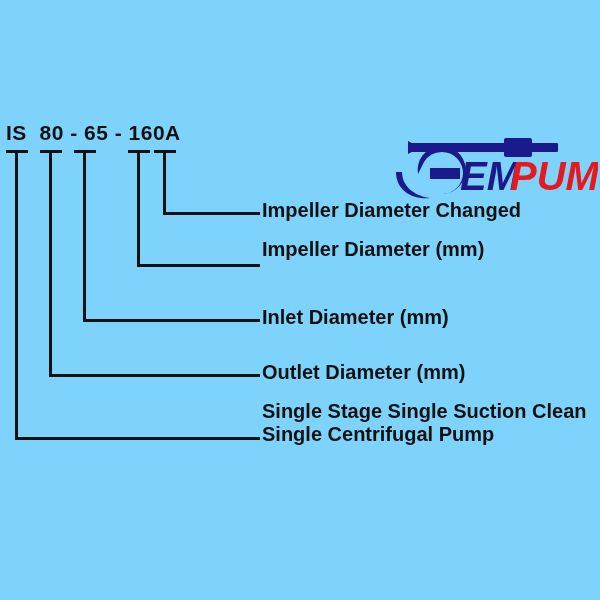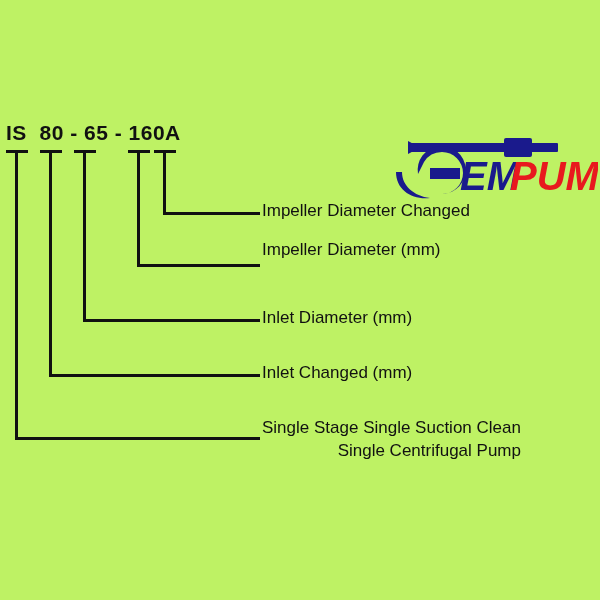--- a/index.html
+++ b/index.html
@@ -4,21 +4,21 @@
 <style>
   html, body {
     margin: 0;
     padding: 0;
     background: #ffffff;
   }
   #page {
     position: relative;
     width: 600px;
     height: 600px;
-    background: #bef264;
+    background: #7dd3fc;
     overflow: hidden;
     font-family: "Liberation Sans", sans-serif;
   }
 
   
   #model-code {
     position: absolute;
     left: 6px;
     top: 121px;
     font-size: 21px;
@@ -42,22 +42,22 @@
   .leader-horizontal {
     position: absolute;
     height: 3px;
     background: #111111;
   }
 
   
   .leader-label {
     position: absolute;
     left: 262px;
-    font-size: 17px;
-    font-weight: normal;
+    font-size: 20px;
+    font-weight: bold;
     color: #111111;
     white-space: pre;
     line-height: 23px;
   }
 
   
   #logo {
     position: absolute;
     left: 374px;
     top: 128px;
@@ -87,22 +87,22 @@
       <div class="leader-horizontal" style="left: 49px; top: 374px; width: 211px;"></div>
       <div class="leader-cap" style="left: 5.5px; top: 150px; width: 22px;"></div>
       <div class="leader-stem" style="left: 15px; top: 150px; height: 290px;"></div>
       <div class="leader-horizontal" style="left: 15px; top: 437px; width: 245px;"></div>
     </div>
 
   <div id="label-layer">
       <div class="leader-label" style="top: 199px;">Impeller Diameter Changed</div>
       <div class="leader-label" style="top: 238px;">Impeller Diameter (mm)</div>
       <div class="leader-label" style="top: 306px;">Inlet Diameter (mm)</div>
-      <div class="leader-label" style="top: 361px;">Inlet Changed (mm)</div>
-      <div class="leader-label" style="top: 416px; text-align: right;">Single Stage Single Suction Clean<br><span>Single Centrifugal Pump</span></div>
+      <div class="leader-label" style="top: 361px;">Outlet Diameter (mm)</div>
+      <div class="leader-label" style="top: 400px;">Single Stage Single Suction Clean<br><span>Single Centrifugal Pump</span></div>
     </div>
 
   <div id="logo">
     <svg width="224" height="72" viewBox="0 0 224 72" xmlns="http://www.w3.org/2000/svg">
 
       <g>
         <rect id="pipe-body" x="34" y="15" width="150" height="9" rx="1" fill="#1a1a8c"></rect>
         <rect id="pipe-collar" x="130" y="10" width="28" height="19" rx="2" fill="#1a1a8c"></rect>
         <path id="pipe-tip" d="M34 13 L46 19.5 L34 26 Z" fill="#1a1a8c"></path>
       </g>

